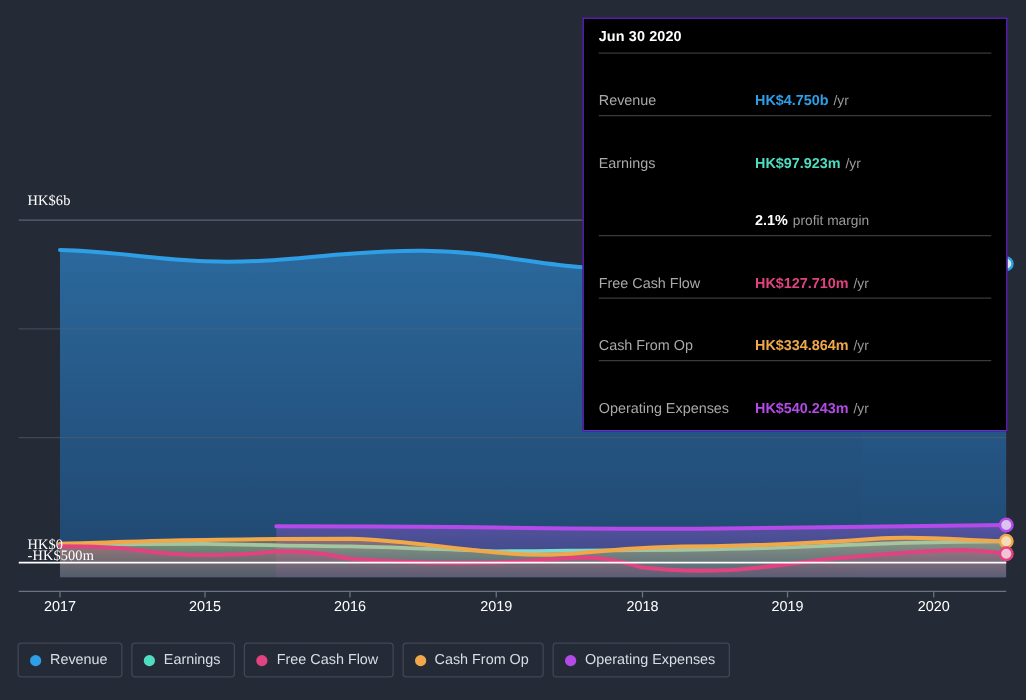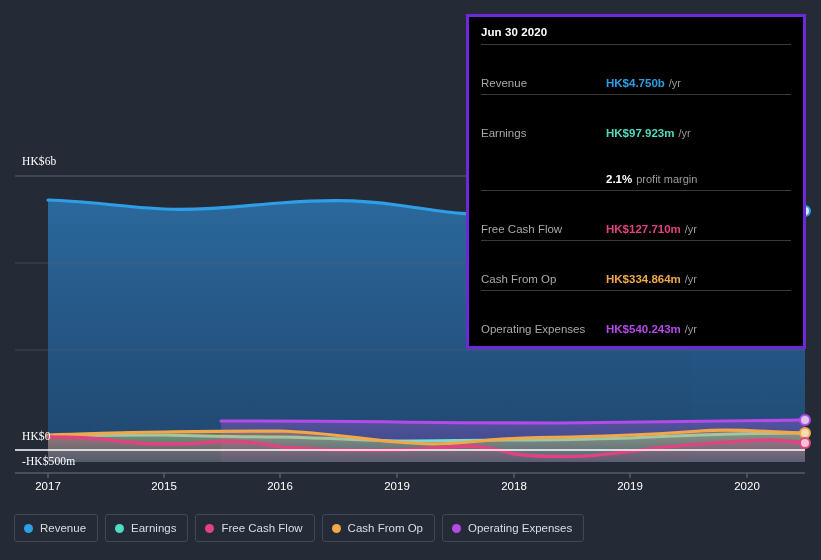--- a/index.html
+++ b/index.html
@@ -38,40 +38,40 @@
     position: absolute;
     font-size: 11.5px;
     color: #ffffff;
     letter-spacing: .1px;
     white-space: nowrap;
     z-index: 4;
     font-family: Liberation Serif, serif;
   }
   .y-top   { left: 22px; top: 155px; }
   .y-zero  { left: 22px; top: 430px; }
-  .y-neg   { left: 22px; top: 455px; }
+  .y-neg   { left: 22px; top: 439px; }
 
   .x-label {
     position: absolute;
     top: 480px;
     font-size: 11.5px;
     color: #ffffff;
     transform: translateX(-50%);
     white-space: nowrap;
     z-index: 4;
   }
 
   
   #tooltip {
     position: absolute;
     left: 466px;
     top: 14px;
     width: 340px;
     background: #000000;
-    border: 3px solid #6d28d9;
+    border: 1px solid #6d28d9;
     box-sizing: border-box;
     padding: 8px 12px 6px 12px;
     z-index: 30;
     font-size: 11.5px;
   }
   #tooltip .tt-date {
     font-weight: bold;
     color: #ffffff;
     font-size: 11.5px;
     padding: 1px 0 6px 0;

